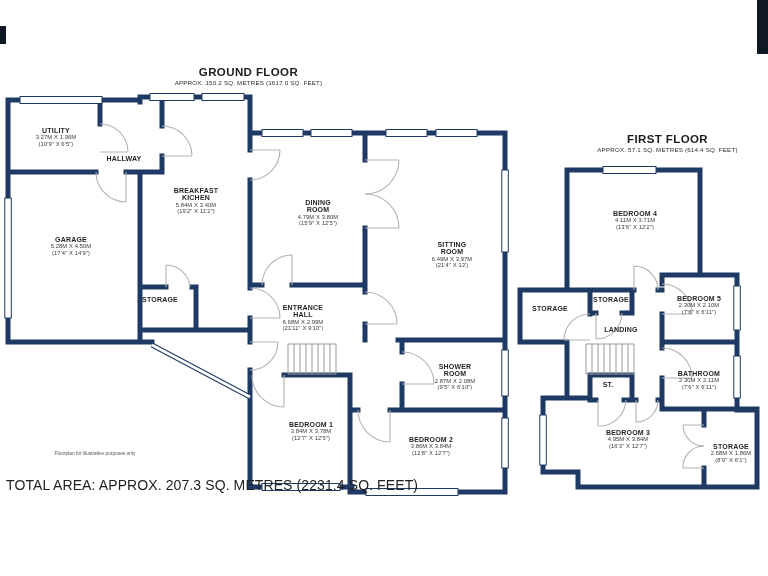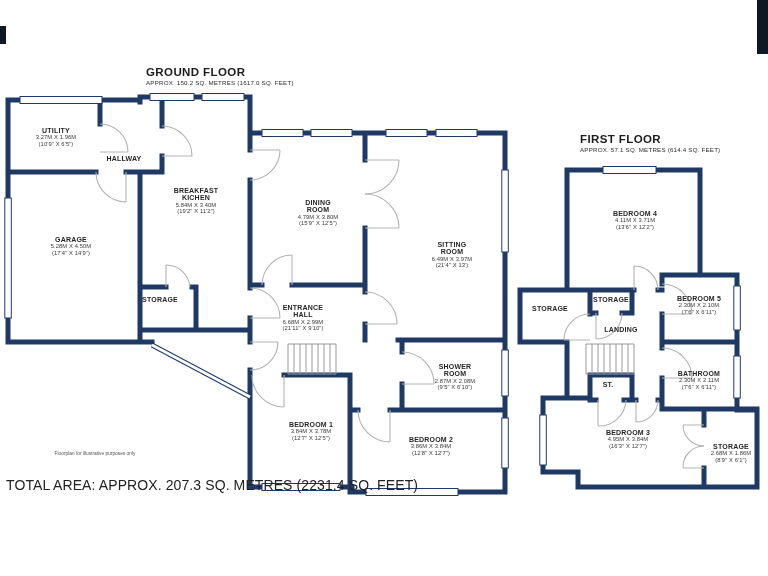--- a/index.html
+++ b/index.html
@@ -1,21 +1,21 @@
 <!DOCTYPE html>
 <html><head>
 <meta charset="utf-8">
 <style>
   html,body{margin:0;padding:0;background:#ffffff;}
   .plan{
     position:relative;width:768px;height:576px;background:#ffffff;overflow:hidden;
     font-family:"Liberation Sans", sans-serif;
   }
   .plan svg{position:absolute;left:0;top:0;}
-  .floor-title{position:absolute;color:#1c1c1c;}
+  .floor-title{position:absolute;text-align:center;color:#1c1c1c;}
   .floor-title .t{font-size:11.5px;font-weight:bold;letter-spacing:.4px;line-height:12px;}
   .floor-title .s{font-size:6.2px;color:#2e2e2e;letter-spacing:.2px;line-height:8px;margin-top:1px;}
   .room-label{position:absolute;text-align:center;color:#262626;pointer-events:none;}
   .room-name{font-size:7px;font-weight:bold;line-height:7.4px;letter-spacing:.2px;white-space:pre-line;}
   .room-dim{font-size:5.8px;line-height:6.6px;color:#3a3a3a;letter-spacing:.1px;}
   .total-area{position:absolute;font-size:14px;font-weight:normal;color:#222;letter-spacing:.1px;margin-top:40px;}
   .disclaimer{position:absolute;font-size:4.8px;color:#555;text-align:center;}
   .artifact{position:absolute;background:#101826;}
 </style>
 </head>

